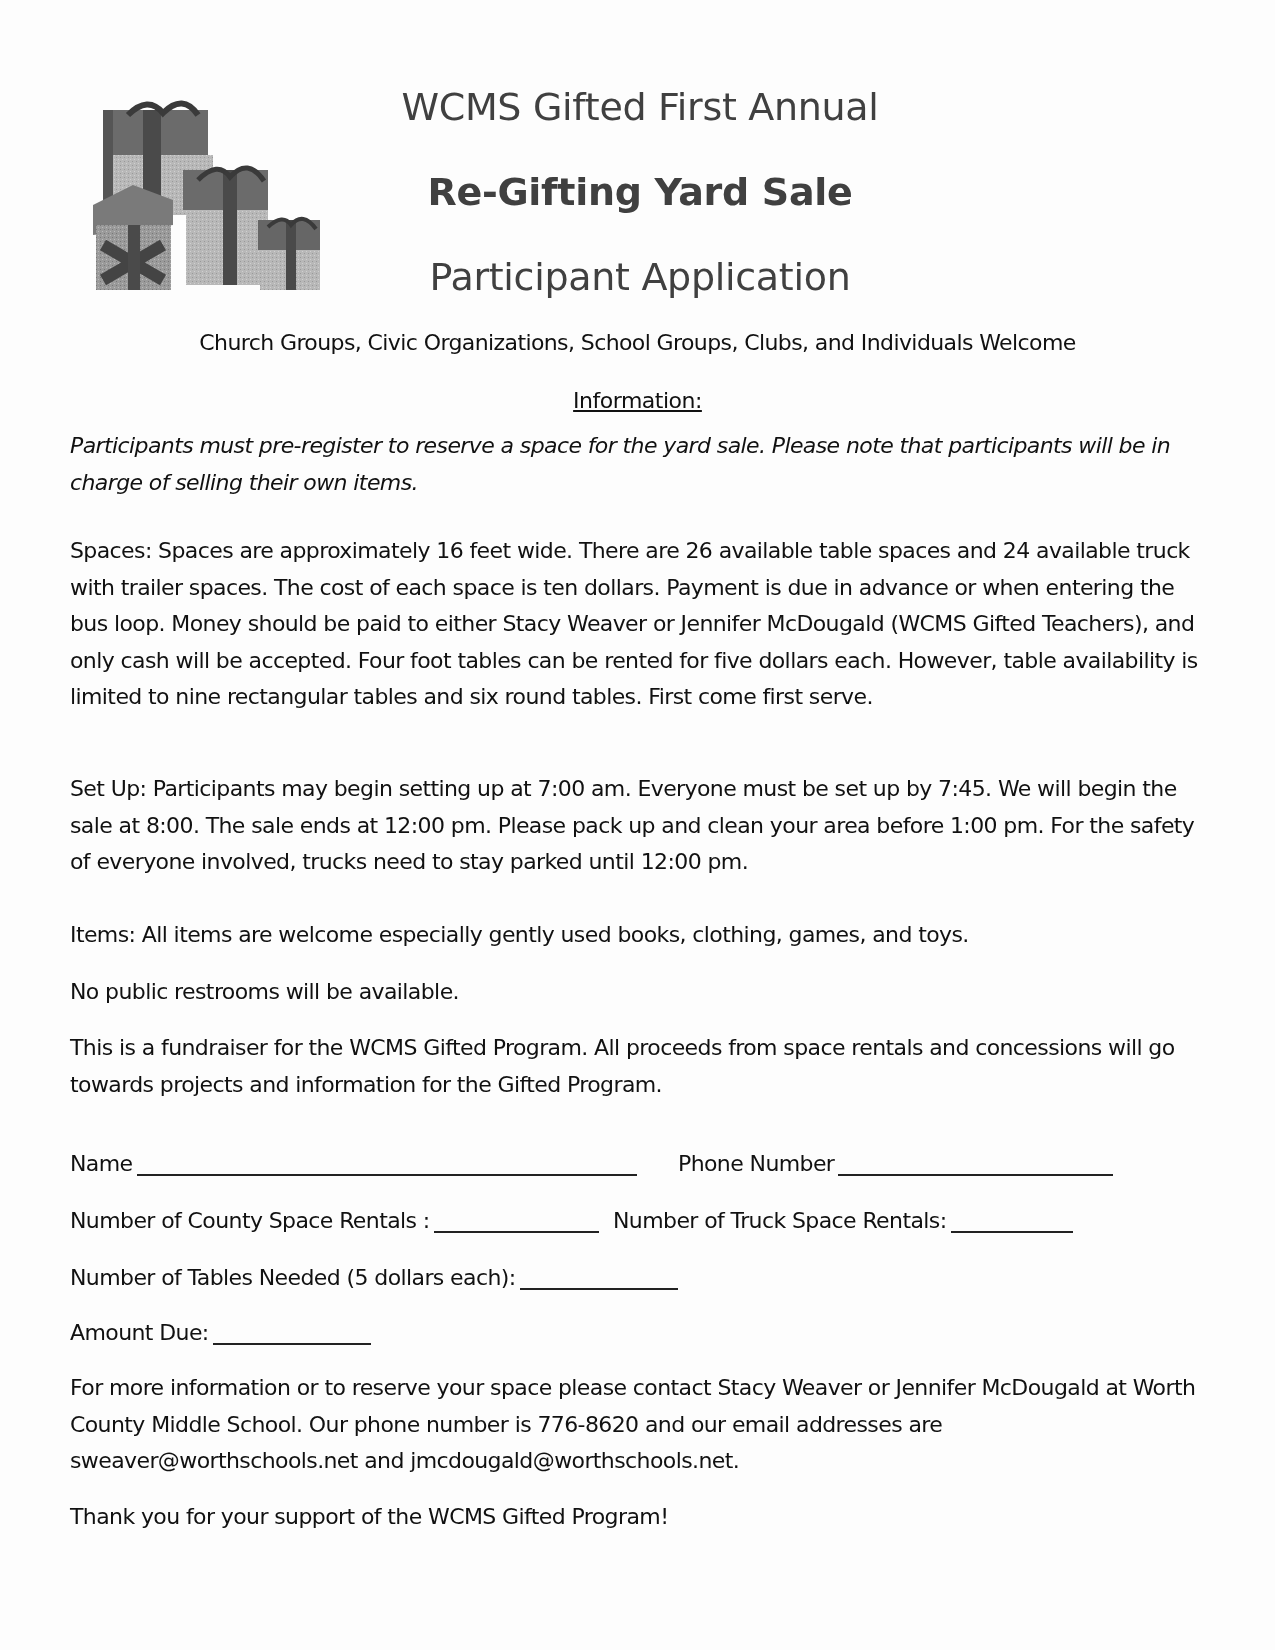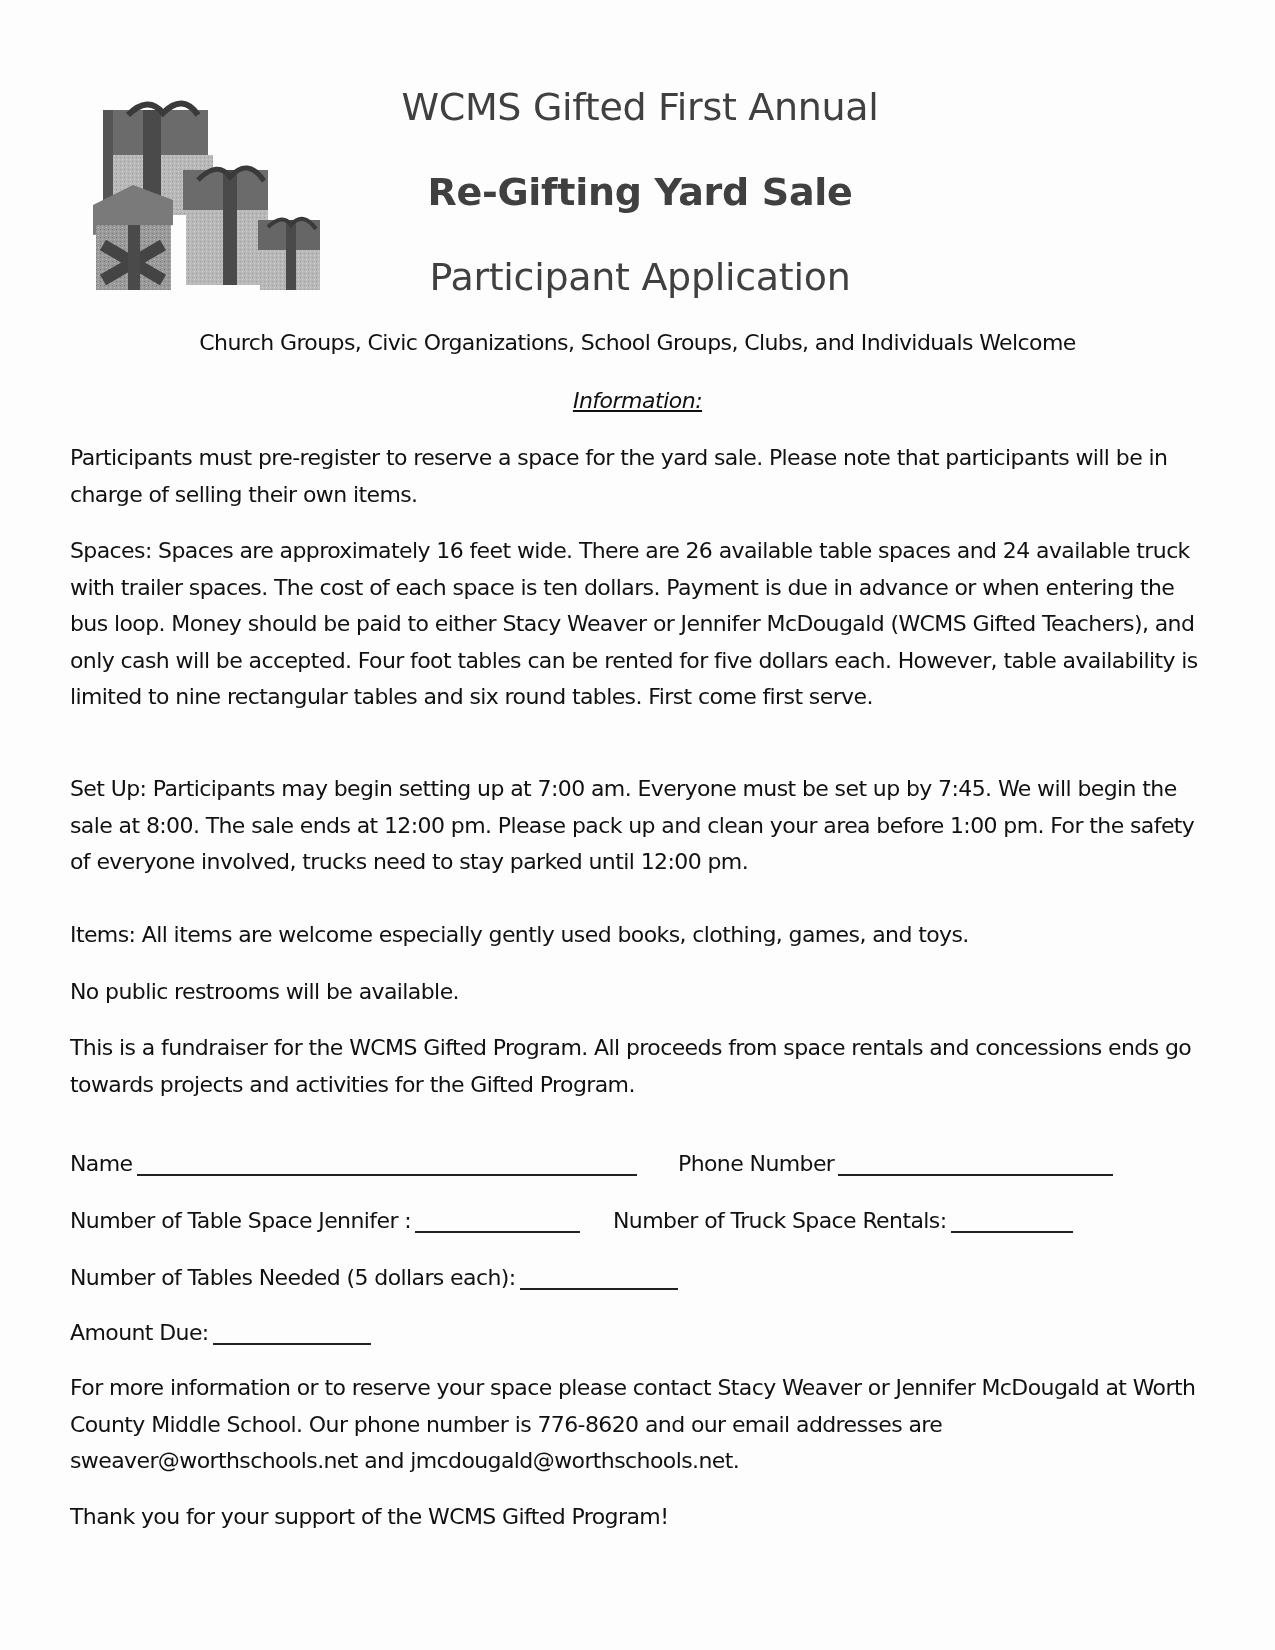--- a/index.html
+++ b/index.html
@@ -15,28 +15,28 @@
   }
   .t1 { top: 85px; }
   .t2 { top: 170px; font-weight: bold; }
   .t3 { top: 255px; }
   .subtitle {
     position: absolute; left: 60px; width: 1155px; top: 330px; text-align: center;
     font-size: 22px; letter-spacing: -0.6px;
   }
   .info-heading {
     position: absolute; left: 0; width: 1275px; top: 388px; text-align: center;
-    font-size: 22px; text-decoration: underline; letter-spacing: -0.5px; font-style: italic;
+    font-size: 22px; text-decoration: underline; letter-spacing: -0.5px;
   }
   .para {
     position: absolute; left: 70px; width: 1135px;
     font-size: 22px; line-height: 36.5px; letter-spacing: -0.6px; word-spacing: 0px;
   }
   .u { }
-  .p1 { top: 440px; }
+  .p1 { top: 428px; font-style: italic; }
   .p2 { top: 533px; }
   .p3 { top: 771px; }
   .p4 { top: 917px; }
   .p5 { top: 974px; }
   .p6 { top: 1030px; }
   .p7 { top: 1370px; }
   .p8 { top: 1499px; }
   .form-row {
     position: absolute; left: 70px; width: 1135px; height: 36px;
     font-size: 22px; letter-spacing: -0.6px; white-space: nowrap;
@@ -107,34 +107,34 @@
   <p class="para p1" style="margin:0">Participants must pre-register to reserve a space for the yard sale.  Please note that participants will be in charge of selling their own items.</p>
 
   <p class="para p2" style="margin:0"><span class="u">Spaces</span><span>: Spaces are approximately 16 feet wide.  There are 26 available table spaces and 24 available truck with trailer spaces.  The cost of each space is ten dollars.  Payment is due in advance or when entering the bus loop.  Money should be paid to either Stacy Weaver or Jennifer McDougald (WCMS Gifted Teachers), and only cash will be accepted.  Four foot tables can be rented for five dollars each.  However, table availability is limited to nine rectangular tables and six round tables.  First come first serve.</span></p>
 
   <p class="para p3" style="margin:0"><span class="u">Set Up</span><span>:  Participants may begin setting up at 7:00 am.  Everyone must be set up by 7:45.  We will begin the sale at 8:00.  The sale ends at 12:00 pm.  Please pack up and clean your area before 1:00 pm. For the safety of everyone involved, trucks need to stay parked until 12:00 pm.</span></p>
 
   <p class="para p4" style="margin:0"><span class="u">Items</span><span>:  All items are welcome especially gently used books, clothing, games, and toys.</span></p>
 
   <p class="para p5" style="margin:0">No public restrooms will be available.</p>
 
-  <p class="para p6" style="margin:0">This is a fundraiser for the WCMS Gifted Program.  All proceeds from space rentals and concessions ends go towards projects and activities for the Gifted Program.</p>
+  <p class="para p6" style="margin:0">This is a fundraiser for the WCMS Gifted Program.  All proceeds from space rentals and concessions will go towards projects and information for the Gifted Program.</p>
 
   <div class="form-row r1">
     <span class="fld" style="left:0">
       <span>Name</span><span class="blank" style="width:500px"></span>
     </span>
     <span class="fld" style="left:608px">
       <span>Phone Number</span><span class="blank" style="width:275px"></span>
     </span>
   </div>
 
   <div class="form-row r2">
     <span class="fld" style="left:0">
-      <span>Number of Table Space Jennifer :</span><span class="blank" style="width:165px"></span>
+      <span>Number of County Space Rentals :</span><span class="blank" style="width:165px"></span>
     </span>
     <span class="fld" style="left:543px">
       <span>Number of Truck Space Rentals:</span><span class="blank" style="width:122px"></span>
     </span>
   </div>
 
   <div class="form-row r3">
     <span class="fld" style="left:0">
       <span>Number of Tables Needed  (5 dollars each):</span><span class="blank" style="width:158px"></span>
     </span>

